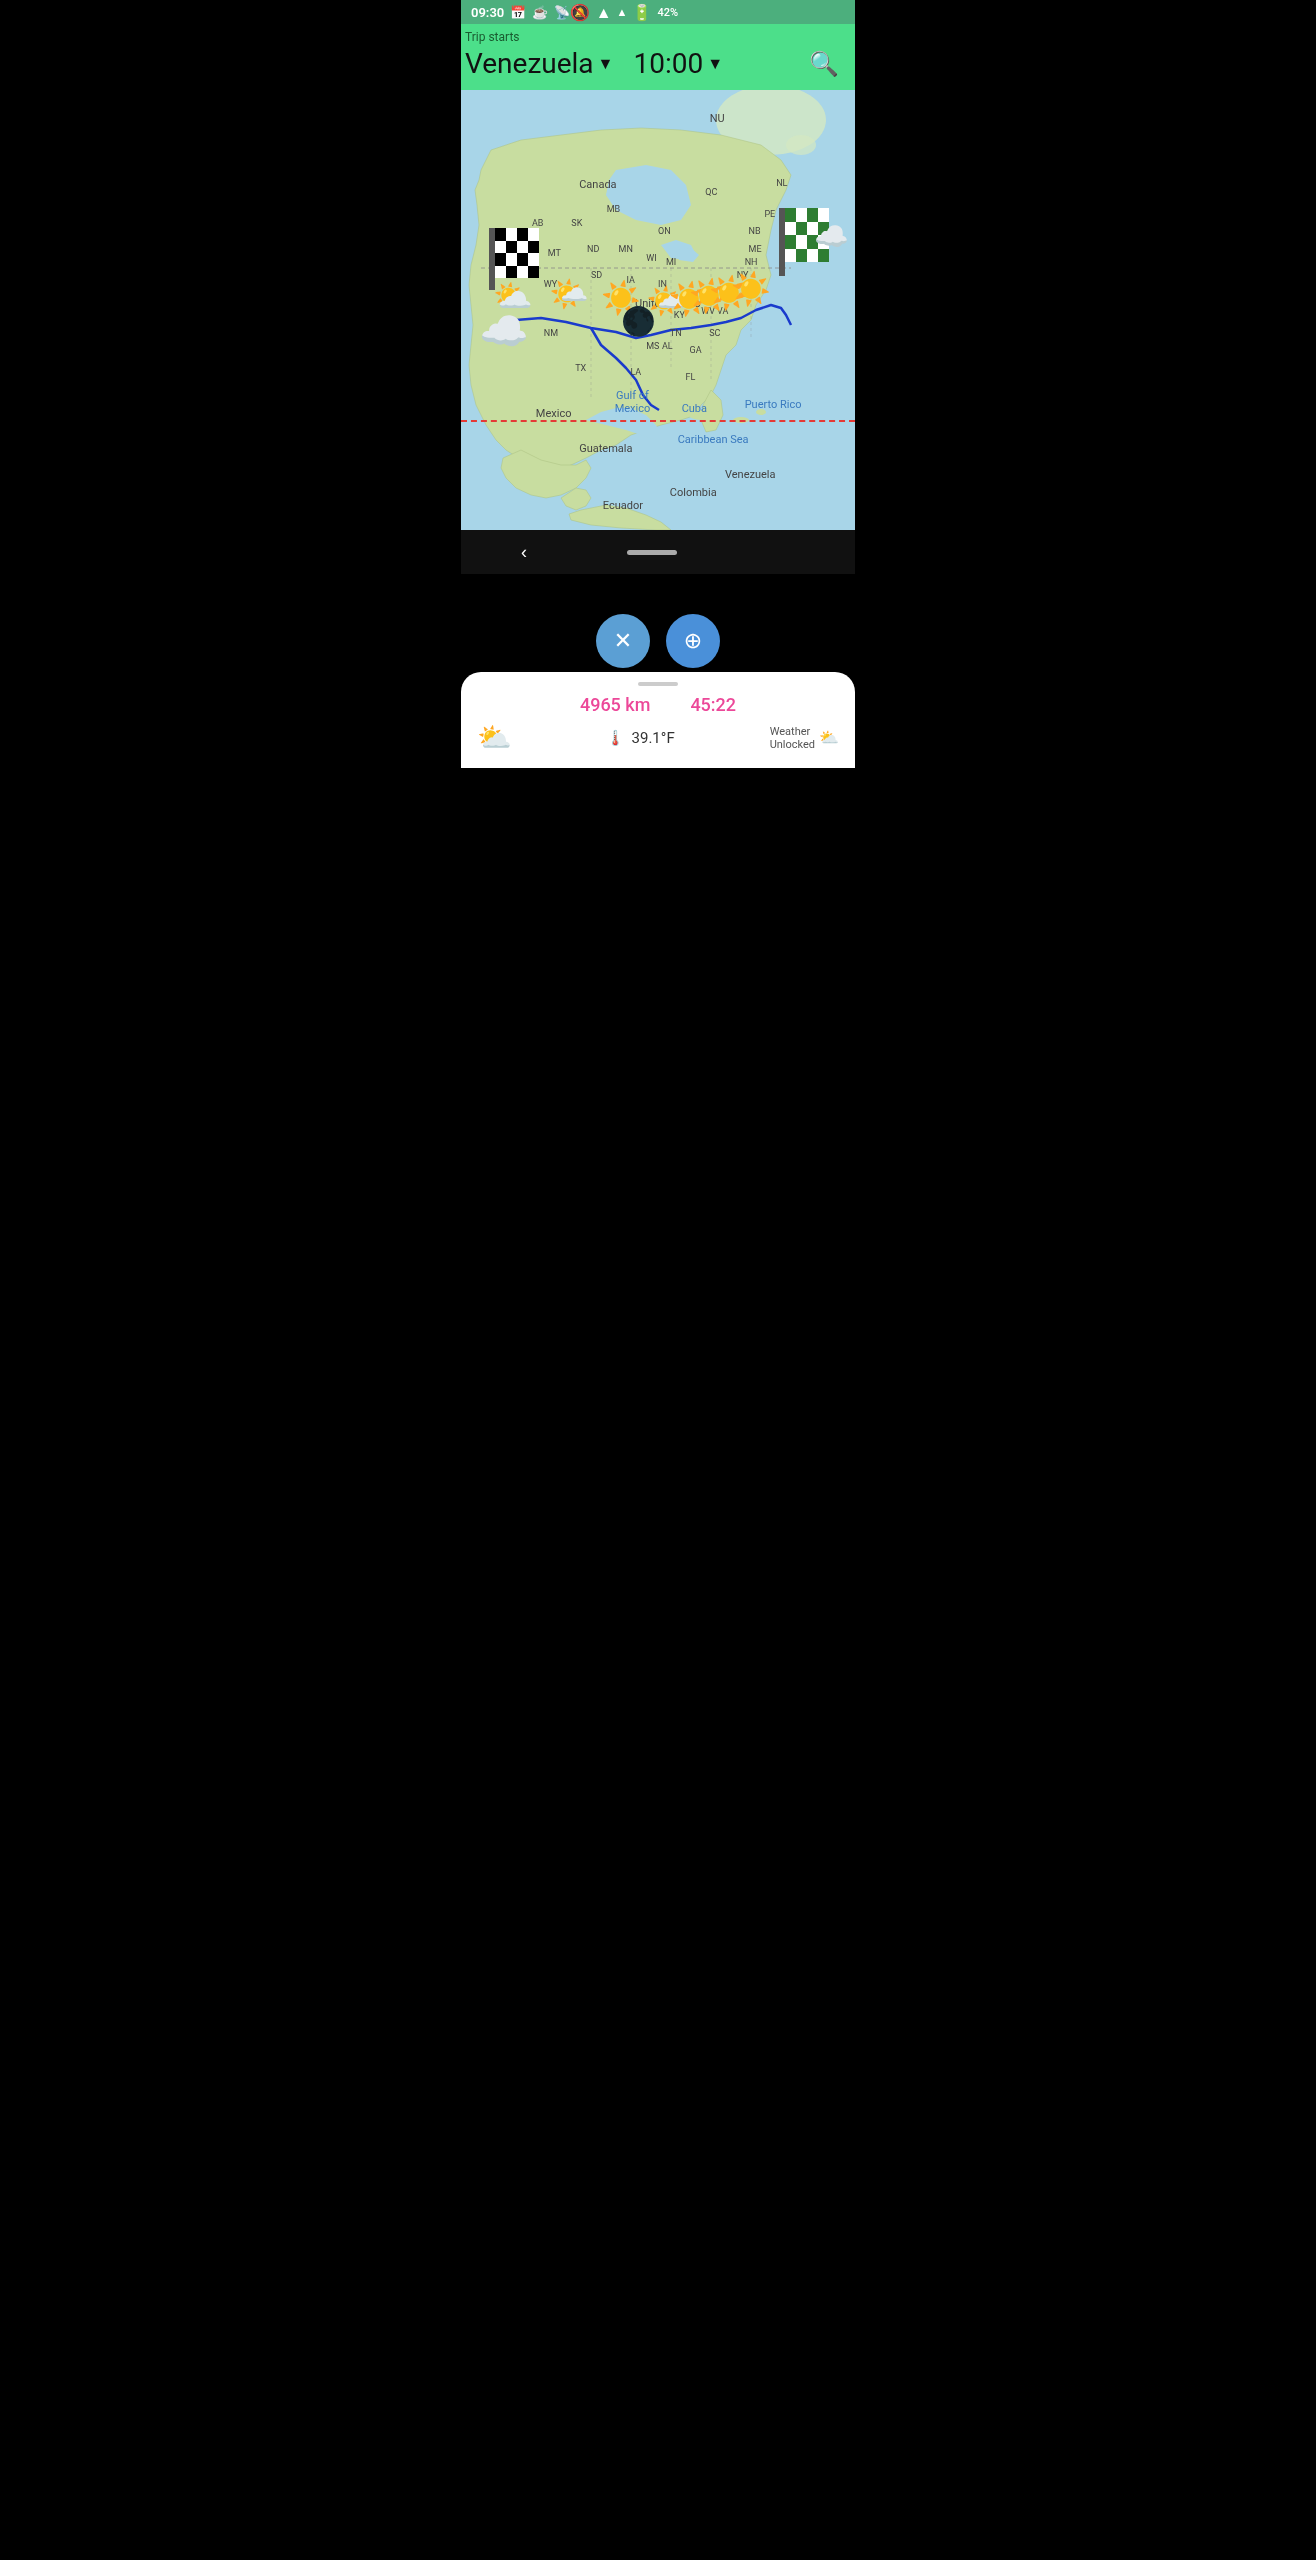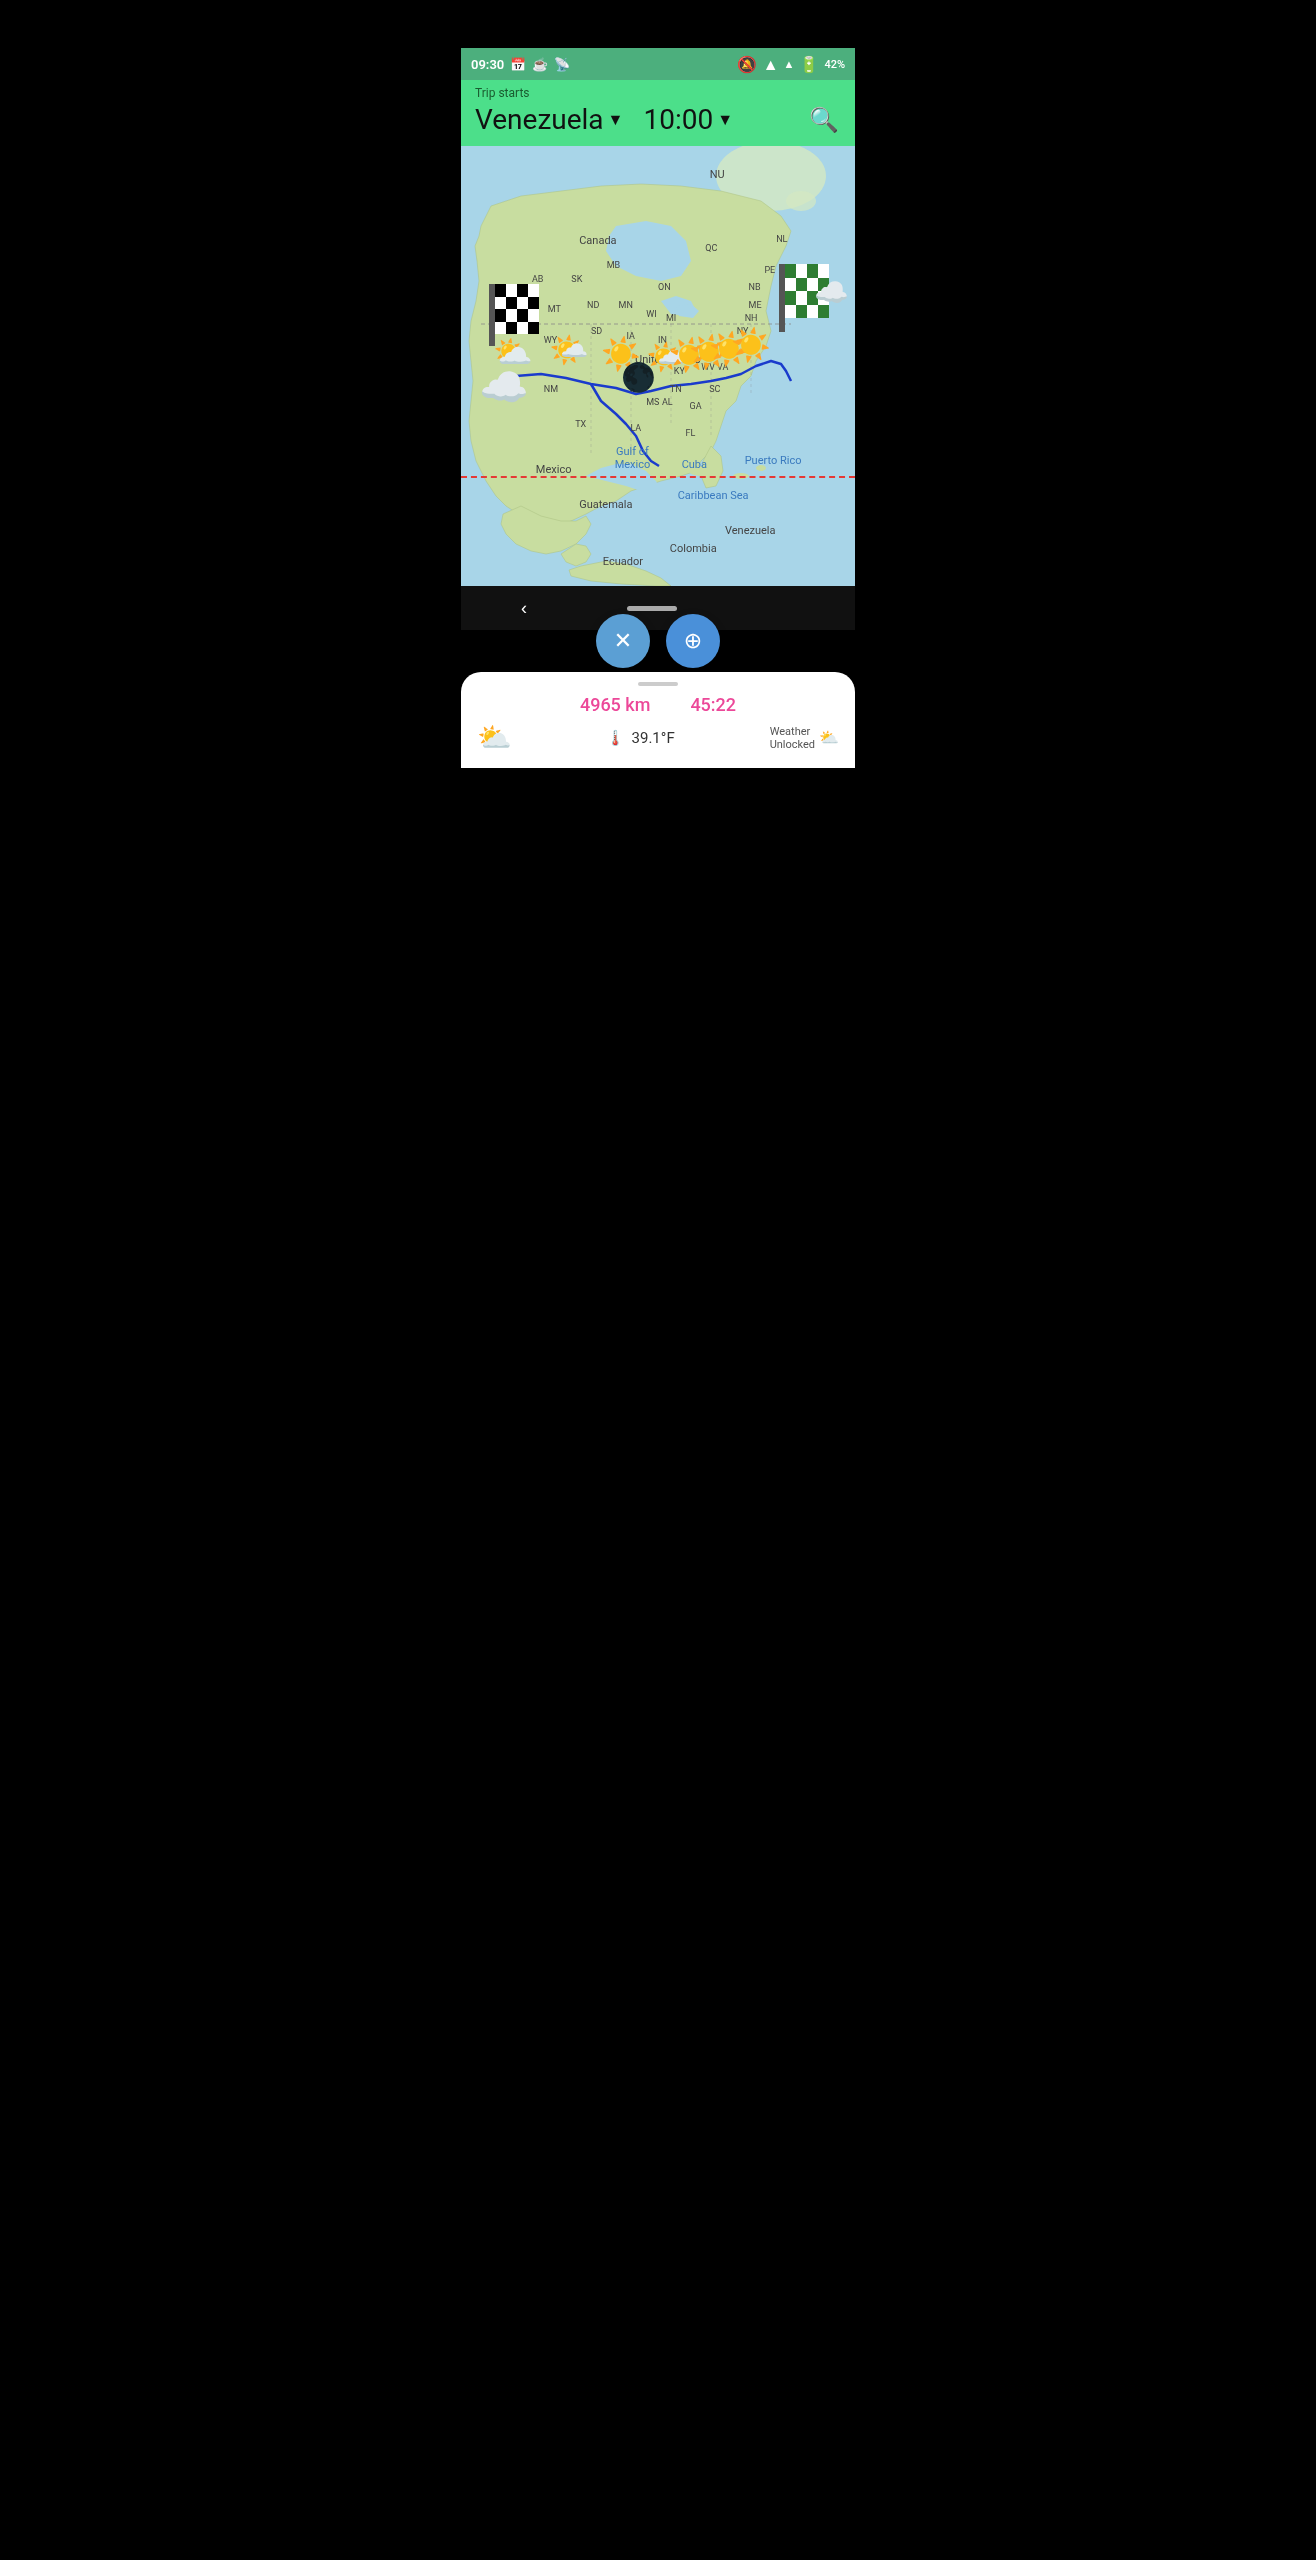--- a/index.html
+++ b/index.html
@@ -11,27 +11,26 @@
       overflow: hidden;
       font-family: 'Roboto', Arial, sans-serif;
       background: #000;
       position: relative;
       margin: 0 auto;
     }
 
     
     .status-bar {
       background: #4caf7d;
-      height: 32px;
-      display: flex;
-      align-items: center;
-      justify-content: space-between;
+      height: 24px;
+      display: flex;
+      align-items: center;
+      justify-content: flex-start;
       padding: 0 10px;
       z-index: 100;
-      margin-top: 48px;
     }
     .status-left {
       color: white;
       font-size: 13px;
       font-weight: 600;
       display: flex;
       align-items: center;
       gap: 6px;
     }
     .status-right {
@@ -42,21 +41,21 @@
     }
     .battery-text {
       font-size: 11px;
       color: white;
       font-weight: 500;
     }
 
     
     .header {
       background: #4cdf8a;
-      padding: 6px 14px 10px 14px;
+      padding: 6px 14px 10px 4px;
       z-index: 100;
     }
     .trip-starts-label {
       font-size: 12px;
       color: #1a5c30;
       margin-bottom: 3px;
     }
     .header-row {
       display: flex;
       align-items: center;

